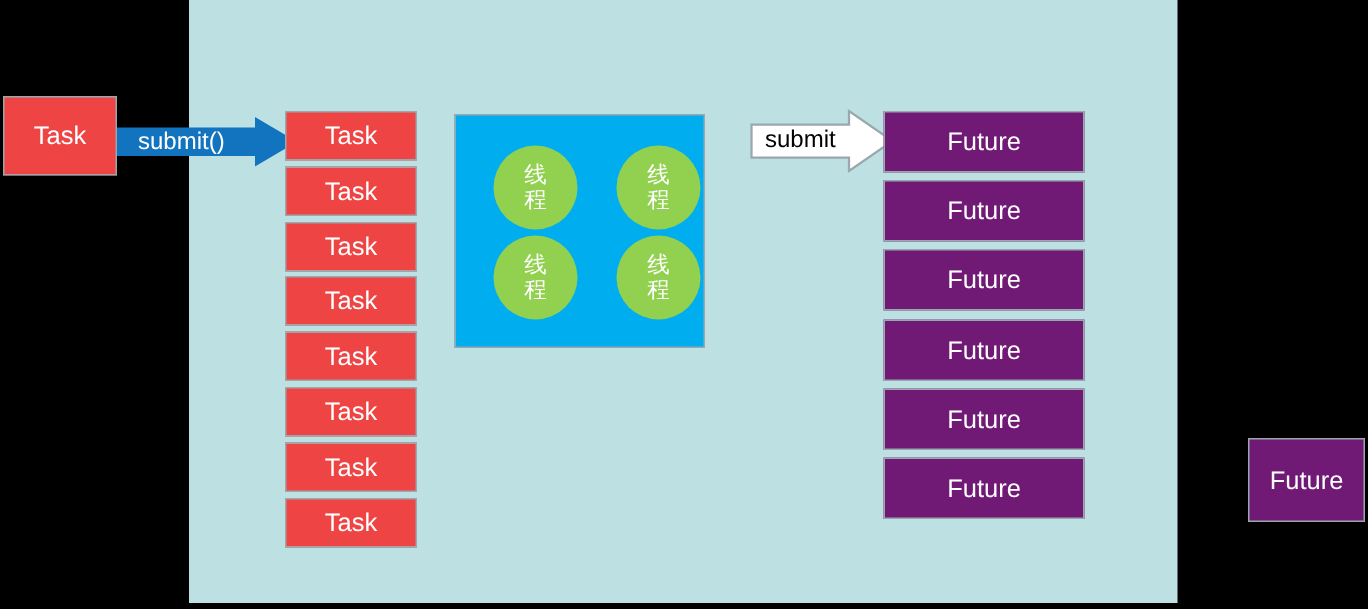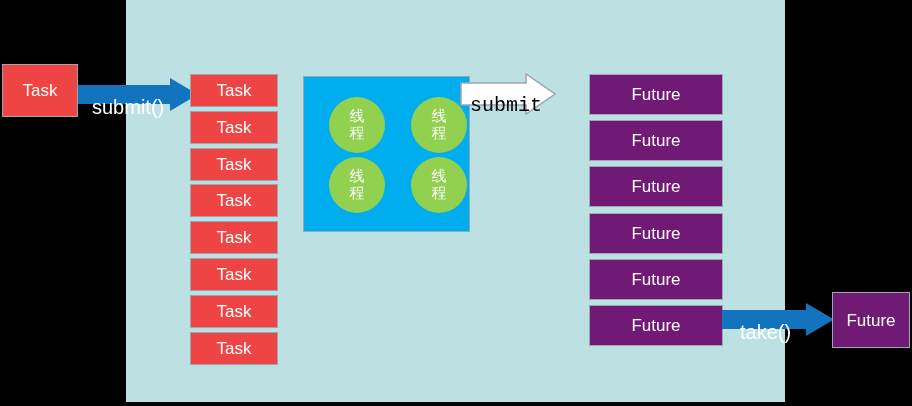--- a/index.html
+++ b/index.html
@@ -127,44 +127,42 @@
   .arrow {
     position: absolute;
     display: flex;
     align-items: center;
     white-space: nowrap;
   }
   .arrow .arrow-label {
     position: absolute;
     top: 50%;
     transform: translateY(-50%);
-    font-size: 20px;
+    font-size: 16px;
     line-height: 1;
     z-index: 2;
-    margin-top: 12px;
   }
   .arrow-svg { display: block; }
 
   #arrow-submit-paren {
     left: 78px;
     top: 78px;
     width: 120px;
     height: 33px;
   }
   #arrow-submit-paren .arrow-label {
     left: 14px;
     color: #ffffff;
   }
 
   #arrow-submit {
-    left: 460px;
+    left: 500px;
     top: 73px;
     width: 96px;
     height: 42px;
-    font-family: Liberation Mono, monospace;
   }
   #arrow-submit .arrow-label {
     left: 10px;
     color: #000000;
   }
 
   #arrow-take {
     left: 722px;
     top: 303px;
     width: 112px;
@@ -260,24 +258,18 @@
         <span>Future</span>
       </div>
       <div class="box future-box" style="top: 184.8px;">
         <span>Future</span>
       </div>
       <div class="box future-box" style="top: 231px;">
         <span>Future</span>
       </div>
     </div>
 
-  <div class="arrow" id="arrow-take">
-    <svg class="arrow-svg" width="112" height="33" viewBox="0 0 112 33" xmlns="http://www.w3.org/2000/svg">
-      <polygon points="0,7 84,7 84,0 112,16.5 84,33 84,26 0,26" fill="#1273BF"></polygon>
-    </svg>
-    <span class="arrow-label">take()</span>
-  </div>
 
   <div class="box future-box" id="result-future">
     <span>Future</span>
   </div>
 
 </div>
 
 </body></html>

